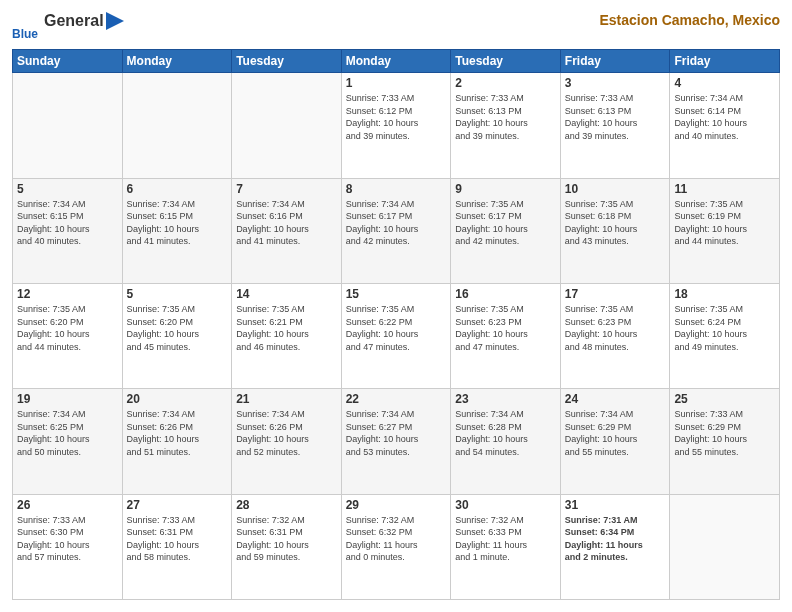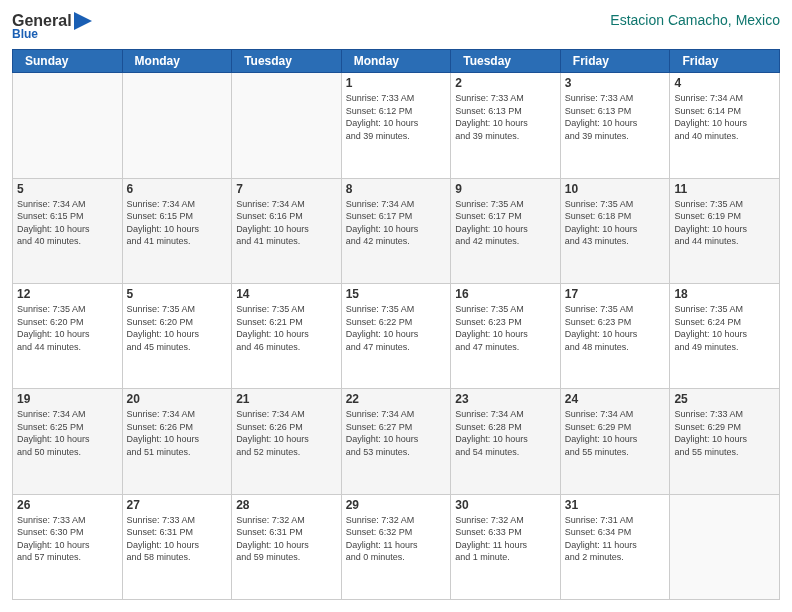--- a/index.html
+++ b/index.html
@@ -32,35 +32,36 @@
       text-align: right;
     }
     .month-title {
       font-size: 32px;
       font-weight: bold;
       color: #333;
       line-height: 1.1;
     }
     .subtitle {
       font-size: 14px;
-      color: #0f766e;
+      color: #a16207;
+      font-weight: bold;
     }
     .calendar {
       flex: 1;
       border: 1px solid #ccc;
       border-collapse: collapse;
       width: 100%;
       table-layout: fixed;
     }
     .calendar th {
       background: #2a6db5;
       color: #fff;
       font-size: 12px;
       font-weight: bold;
-      padding: 4px 12px;
+      padding: 4px 4px;
       border: 1px solid #1a5095;
       text-align: left;
     }
     .calendar td {
       border: 1px solid #ccc;
       vertical-align: top;
       padding: 3px 4px;
       font-size: 9.5px;
       color: #333;
       height: 80px;
@@ -86,21 +87,21 @@
     }
   </style>
 </head>
 <body>
 
 <div class="page">
   <div class="header">
     <div class="logo">
   <div style="display:flex;flex-direction:column;line-height:1.1;">
     <div style="display:flex;align-items:center;gap:2px;">
-      <span style="font-size:16px;font-weight:bold;color:#333;">General</span>
+      <span style="font-size:16px;font-weight:bold;color:#333;margin-left:32px;">General</span>
       <svg width="18" height="18" viewBox="0 0 18 18">
         <polygon points="0,0 18,9 0,18" fill="#1a5fb4"></polygon>
       </svg>
     </div>
     <span style="font-size:12px;font-weight:bold;color:#1a5fb4;margin-top:-2px;">Blue</span>
   </div>
 </div>
     <div class="title-block">
       <div class="subtitle">Estacion Camacho, Mexico</div>
     </div>
@@ -336,21 +337,21 @@
           </td>
           <td>
             <span class="day-number">30</span>
             <div class="day-info" style="white-space: pre-line;">Sunrise: 7:32 AM
 Sunset: 6:33 PM
 Daylight: 11 hours
 and 1 minute.</div>
           </td>
           <td>
             <span class="day-number">31</span>
-            <div class="day-info" style="white-space: pre-line;">Sunrise: 7:31 AM
+            <div class="day-info" style="white-space: pre-line; font-weight: bold;">Sunrise: 7:31 AM
 Sunset: 6:34 PM
 Daylight: 11 hours
 and 2 minutes.</div>
           </td>
           <td class="empty-cell"></td>
         </tr>
       </tbody>
   </table>
 </div>
 

